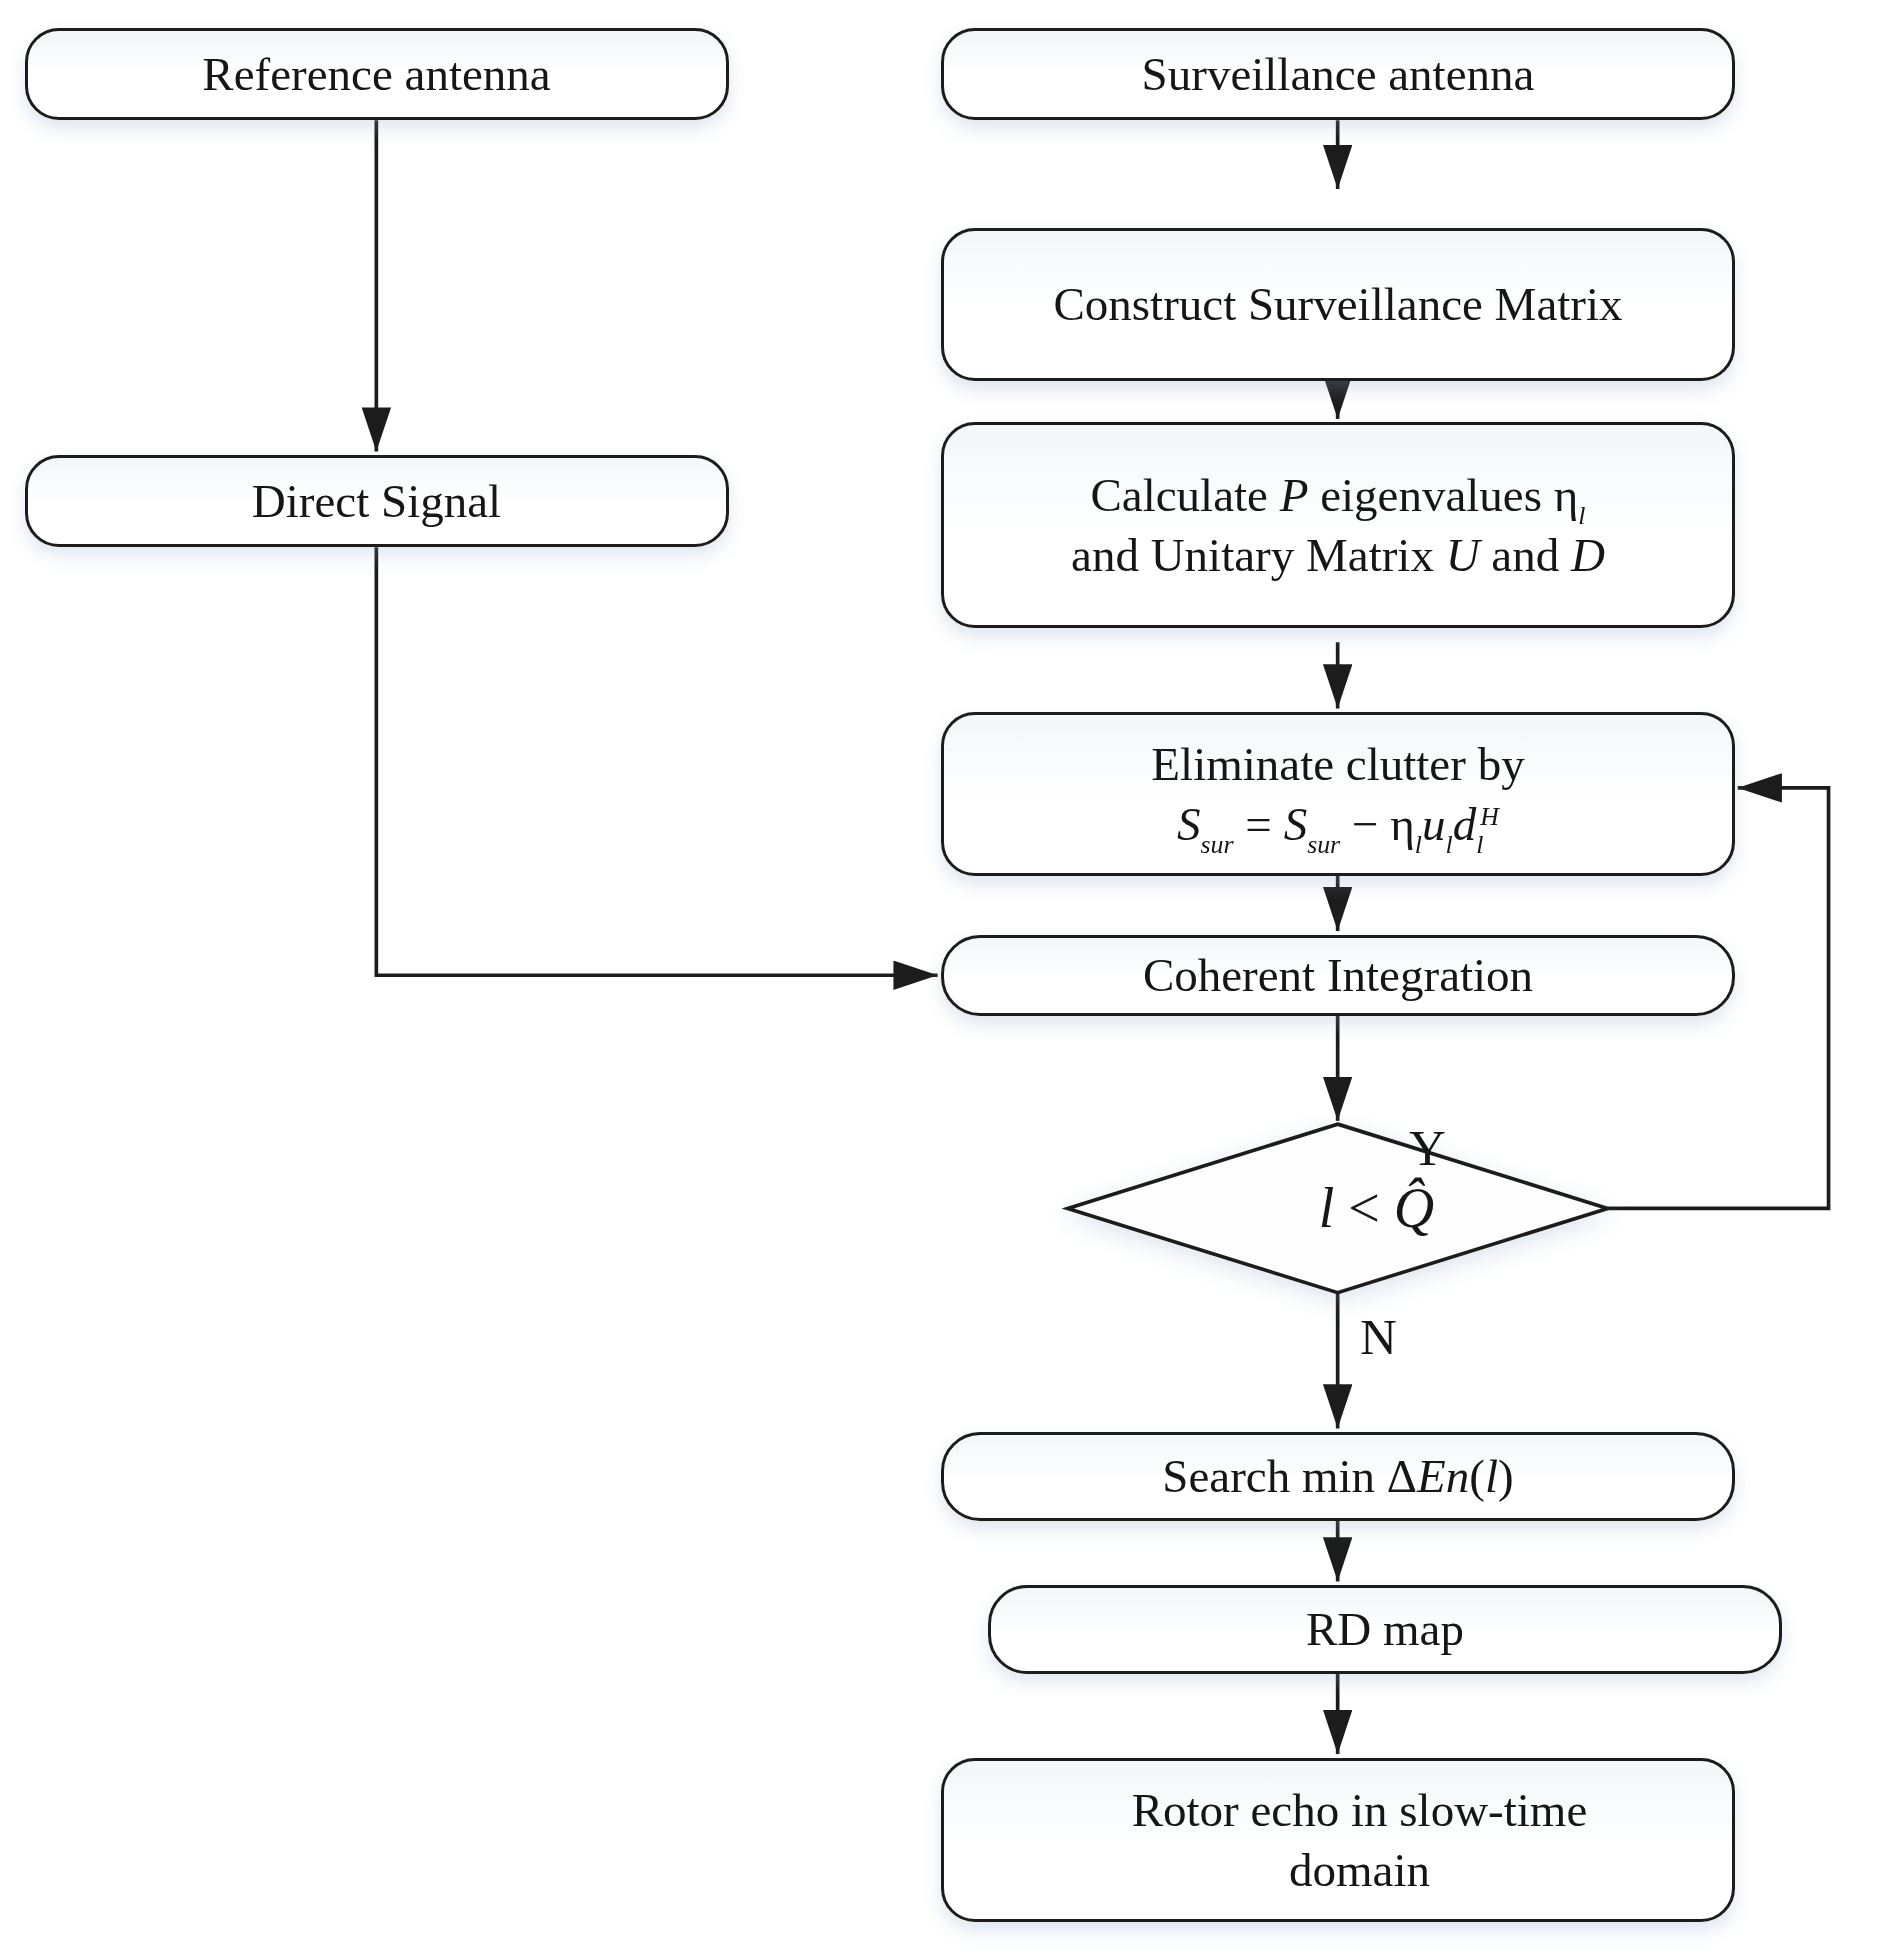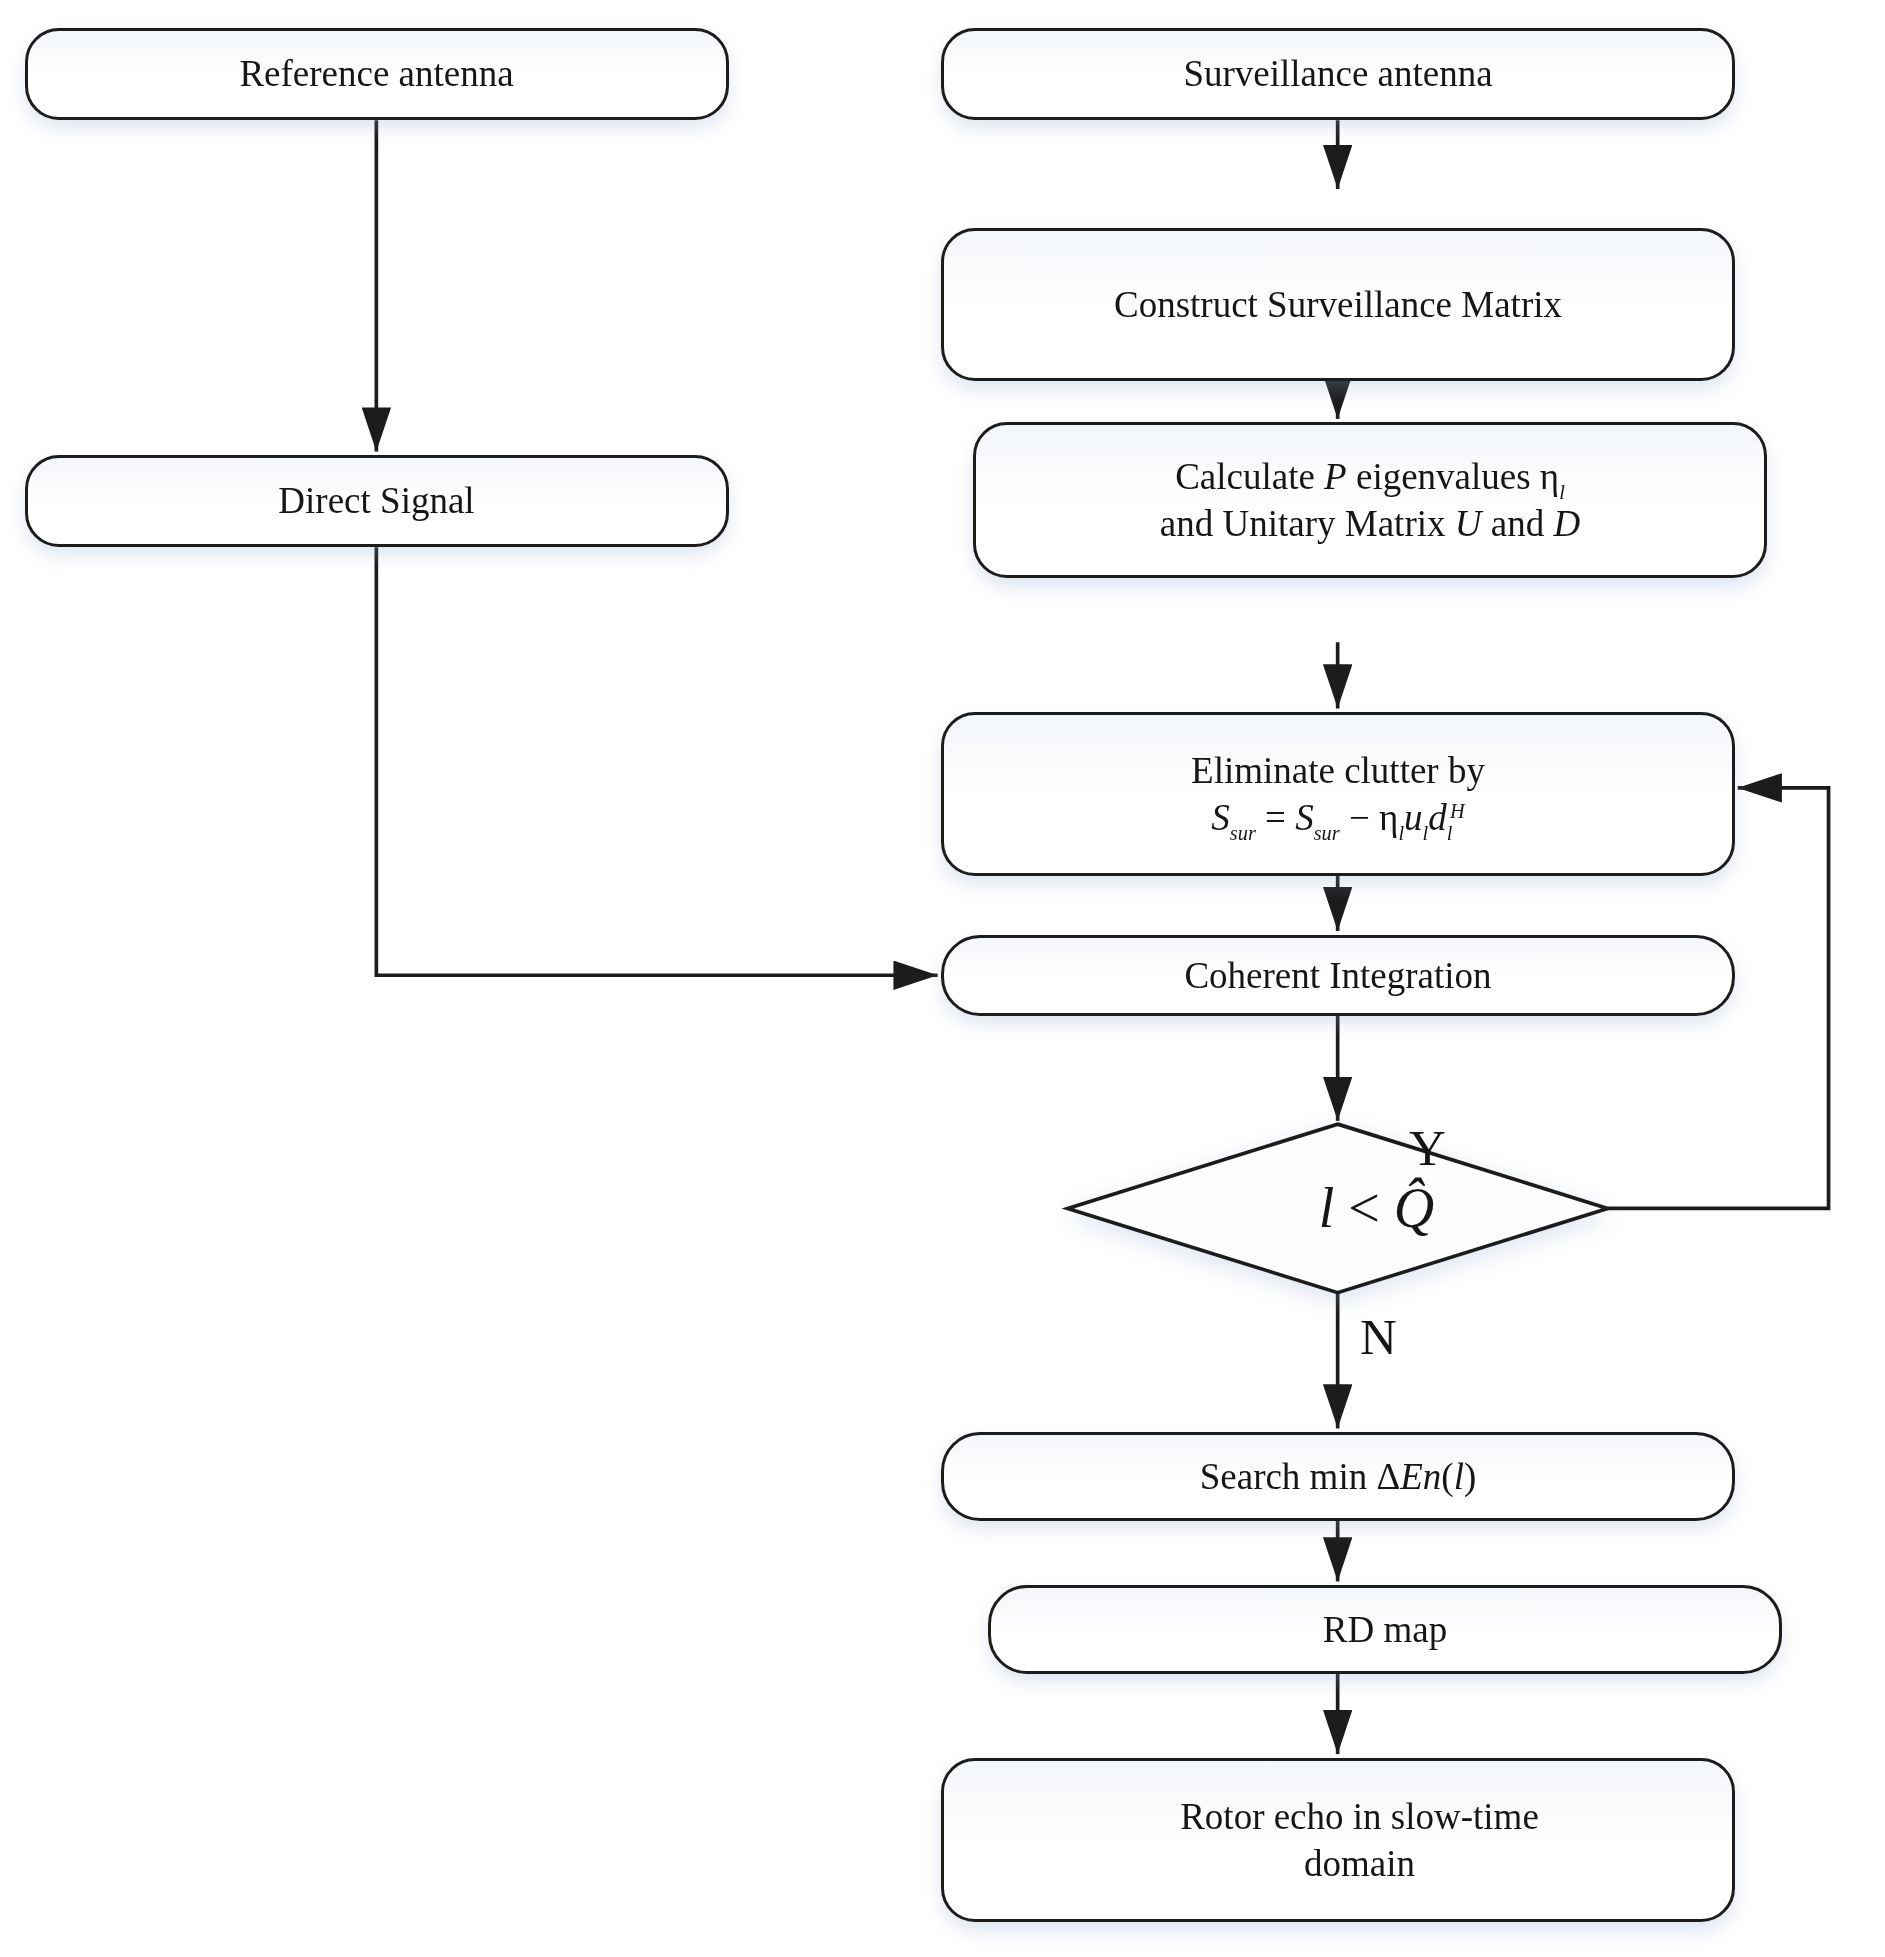--- a/index.html
+++ b/index.html
@@ -11,21 +11,21 @@
   .canvas{position:relative;width:1885px;height:1957px;background:var(--background);}
   svg.wires{position:absolute;left:0;top:0;width:1885px;height:1957px;}
   .wire{stroke:var(--stroke);stroke-width:4.5;fill:none;}
   .ah-fill{fill:var(--stroke);stroke:none;}
   .diamond{fill:#fdfdfe;stroke:var(--stroke);stroke-width:4.5;stroke-linejoin:miter;
            filter:drop-shadow(0 8px 14px rgba(140,165,200,.30));}
   .node{position:absolute;box-sizing:border-box;border:3.7px solid var(--stroke);
         border-radius:34px;display:flex;flex-direction:column;align-items:center;justify-content:center;
         background:linear-gradient(180deg,var(--fill-top) 0%,var(--fill-bottom) 55%);
         box-shadow:0 8.2px 18px rgba(140,165,200,.28);
-        font-size:37px;line-height:1.28;text-align:center;white-space:pre;}
+        font-size:47px;line-height:1.28;text-align:center;white-space:pre;}
   .node .row{display:block;}
   .floating{position:absolute;font-size:51px;}
   .dlabel{position:absolute;display:flex;align-items:center;justify-content:center;
           font-size:56px;white-space:pre;}
   .it{font-style:italic;}
   sub{font-size:.55em;vertical-align:-0.5em;line-height:0;}
   sup{font-size:.55em;vertical-align:.6em;line-height:0;}
   sub + sup{margin-left:-0.12em;}
 </style>
 </head>
@@ -58,21 +58,21 @@
   </div>
 
   <div class="node" style="left:941px;top:28px;width:794px;height:92px;">
     <span class="row">Surveillance antenna</span>
   </div>
 
   <div class="node" style="left:941px;top:192px;width:794px;height:153px;margin-top:36px;">
     <span class="row">Construct Surveillance Matrix</span>
   </div>
 
-  <div class="node" style="left:941px;top:422px;width:794px;height:156px;margin-left:32px;">
+  <div class="node" style="left:941px;top:422px;width:794px;height:206px;">
     <span class="row"><span>Calculate </span><span class="it">P</span><span> eigenvalues </span><span>η</span><sub class="it">l</sub></span>
     <span class="row"><span>and Unitary Matrix </span><span class="it">U</span><span> and </span><span class="it">D</span></span>
   </div>
 
   <div class="node" style="left:941px;top:712px;width:794px;height:164px;">
     <span class="row"><span>Eliminate clutter by</span></span>
     <span class="row"><span class="it">S</span><sub class="it">sur</sub><span> = </span><span class="it">S</span><sub class="it">sur</sub><span> − </span><span>η</span><sub class="it">l</sub><span class="it">u</span><sub class="it">l</sub><span class="it">d</span><sub class="it">l</sub><sup class="it">H</sup></span>
   </div>
 
   <div class="node" style="left:941px;top:935px;width:794px;height:81px;border-radius:39px;">

